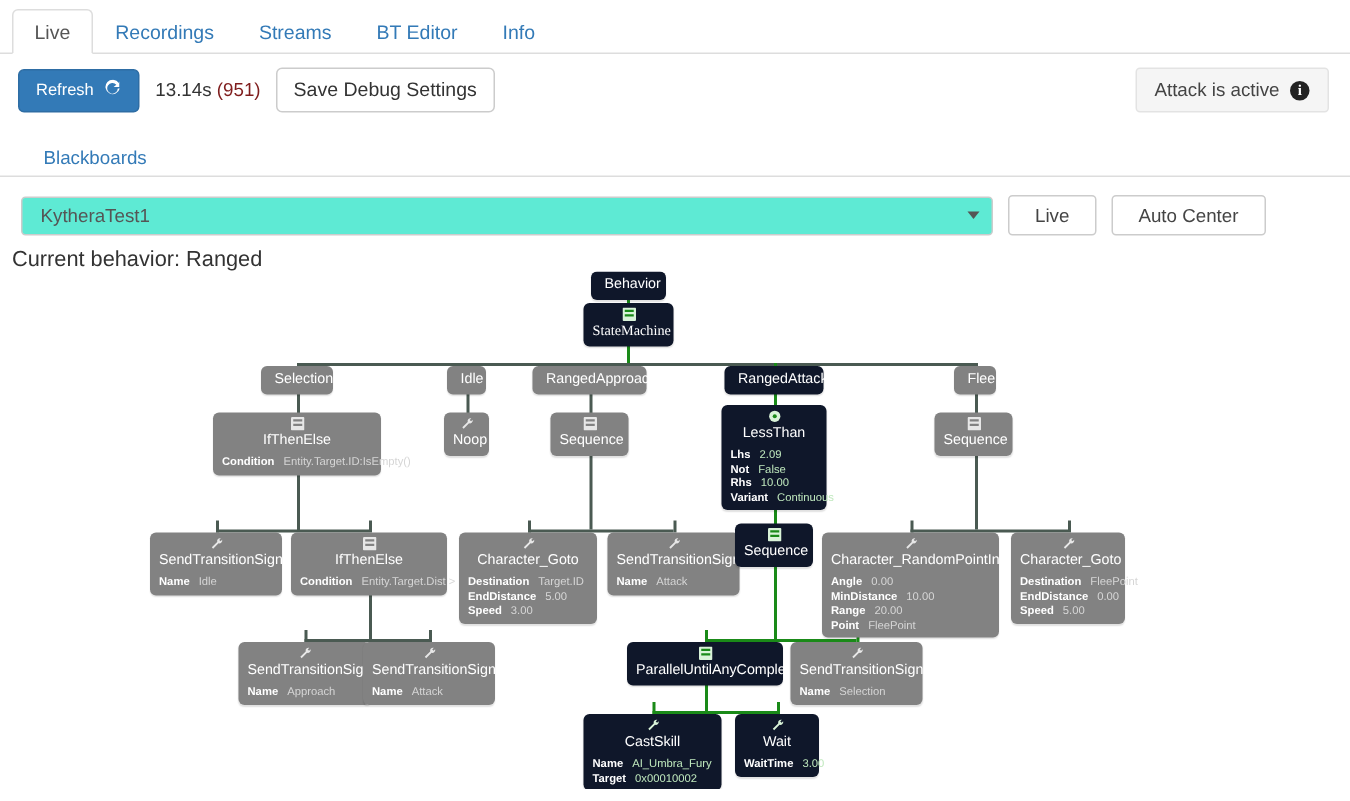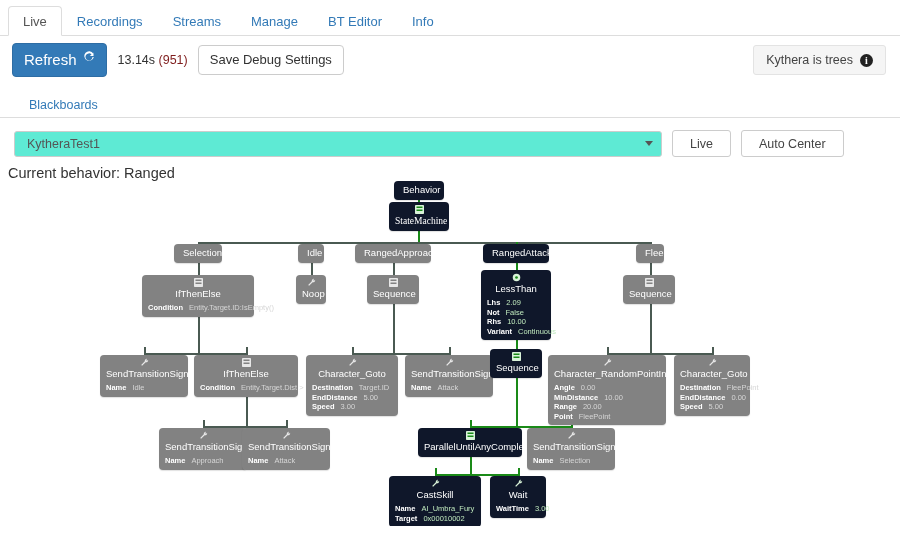--- a/index.html
+++ b/index.html
@@ -45,25 +45,25 @@
   .toolbar {
     display: flex;
     align-items: center;
     padding: 10px 14px 8px 12px;
     height: 46px;
   }
   .btn-primary {
     background: #337ab7;
     border: 1px solid #2e6da4;
     color: #fff;
-    font-size: 15px;
+    font-size: 11px;
     border-radius: 4px;
     padding: 6px 11px;
     display: inline-flex;
-    align-items: flex-start;
+    align-items: flex-end;
     gap: 6px;
     cursor: pointer;
     line-height: 1.3;
   }
   .btn-default {
     background: #fff;
     border: 1px solid #ccc;
     color: #333;
     font-size: 13px;
     border-radius: 4px;
@@ -246,42 +246,41 @@
   .edge.h { height: 2px; }
   .edge.green-e { background: #1a8a18; }
 </style>
 </head>
 <body>
 
 <div class="tabbar">
   <div class="tab active">Live</div>
   <div class="tab">Recordings</div>
   <div class="tab">Streams</div>
-  <div class="tab">Manage</div>
   <div class="tab">BT Editor</div>
   <div class="tab">Info</div>
 </div>
 
 <div class="toolbar">
   <button class="btn-primary">
     <span>Refresh</span>
     <span style="display:inline-block;line-height:1;">
       <svg width="12" height="12" viewBox="0 0 16 16" aria-hidden="true">
         <path d="M13.6 3.2A6.4 6.4 0 1 0 14.4 8h-1.7a4.7 4.7 0 1 1-1.3-3.4L9 6.6h5V1.6z" fill="#ffffff"></path>
       </svg>
     </span>
   </button>
   <div class="timer">
     <span>13.14s</span>
     <span class="muted">(951)</span>
   </div>
   <button class="btn-default">Save Debug Settings</button>
   <div class="spacer"></div>
   <div class="status-chip">
-    <span>Kythera is trees</span>
+    <span>Attack is active</span>
     <span class="info-dot">i</span>
   </div>
 </div>
 
 <div class="subtabs">
   <div class="subtab">Blackboards</div>
 </div>
 
 <div class="selector-row">
   <div class="select-box">

